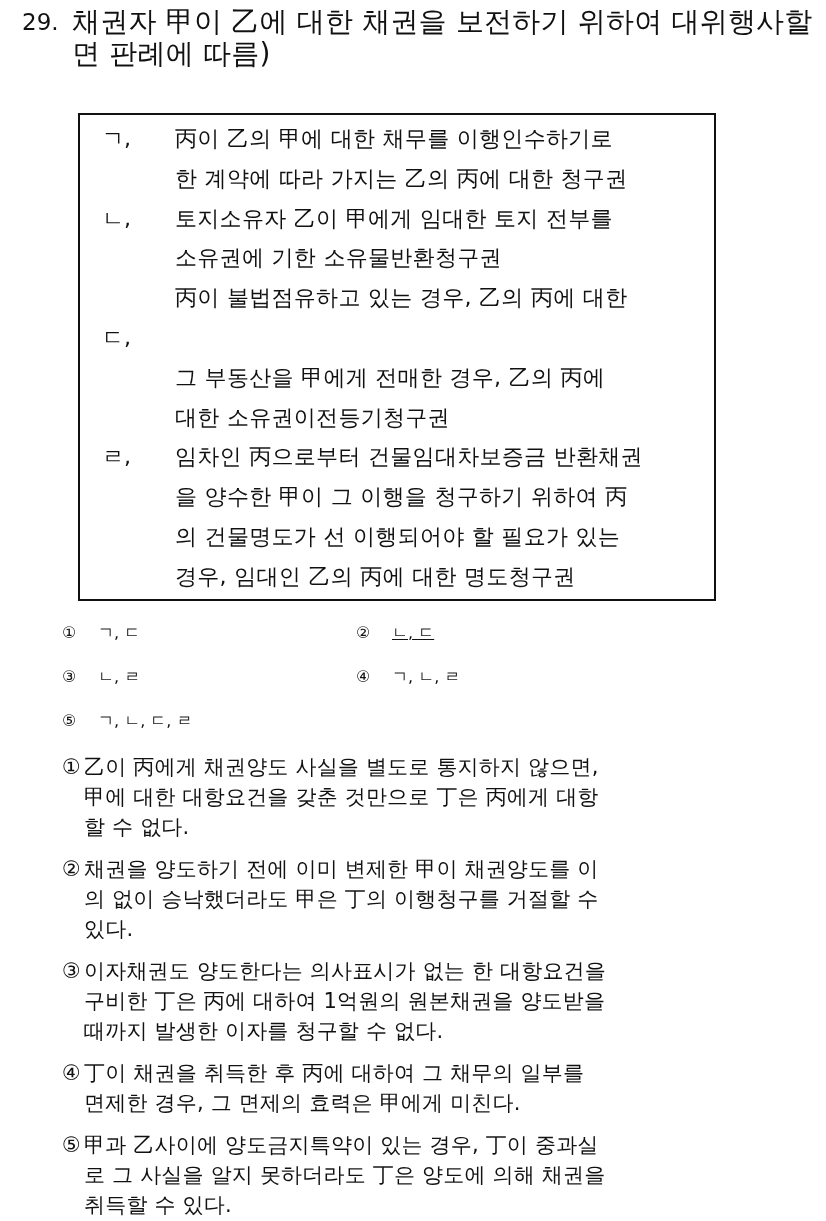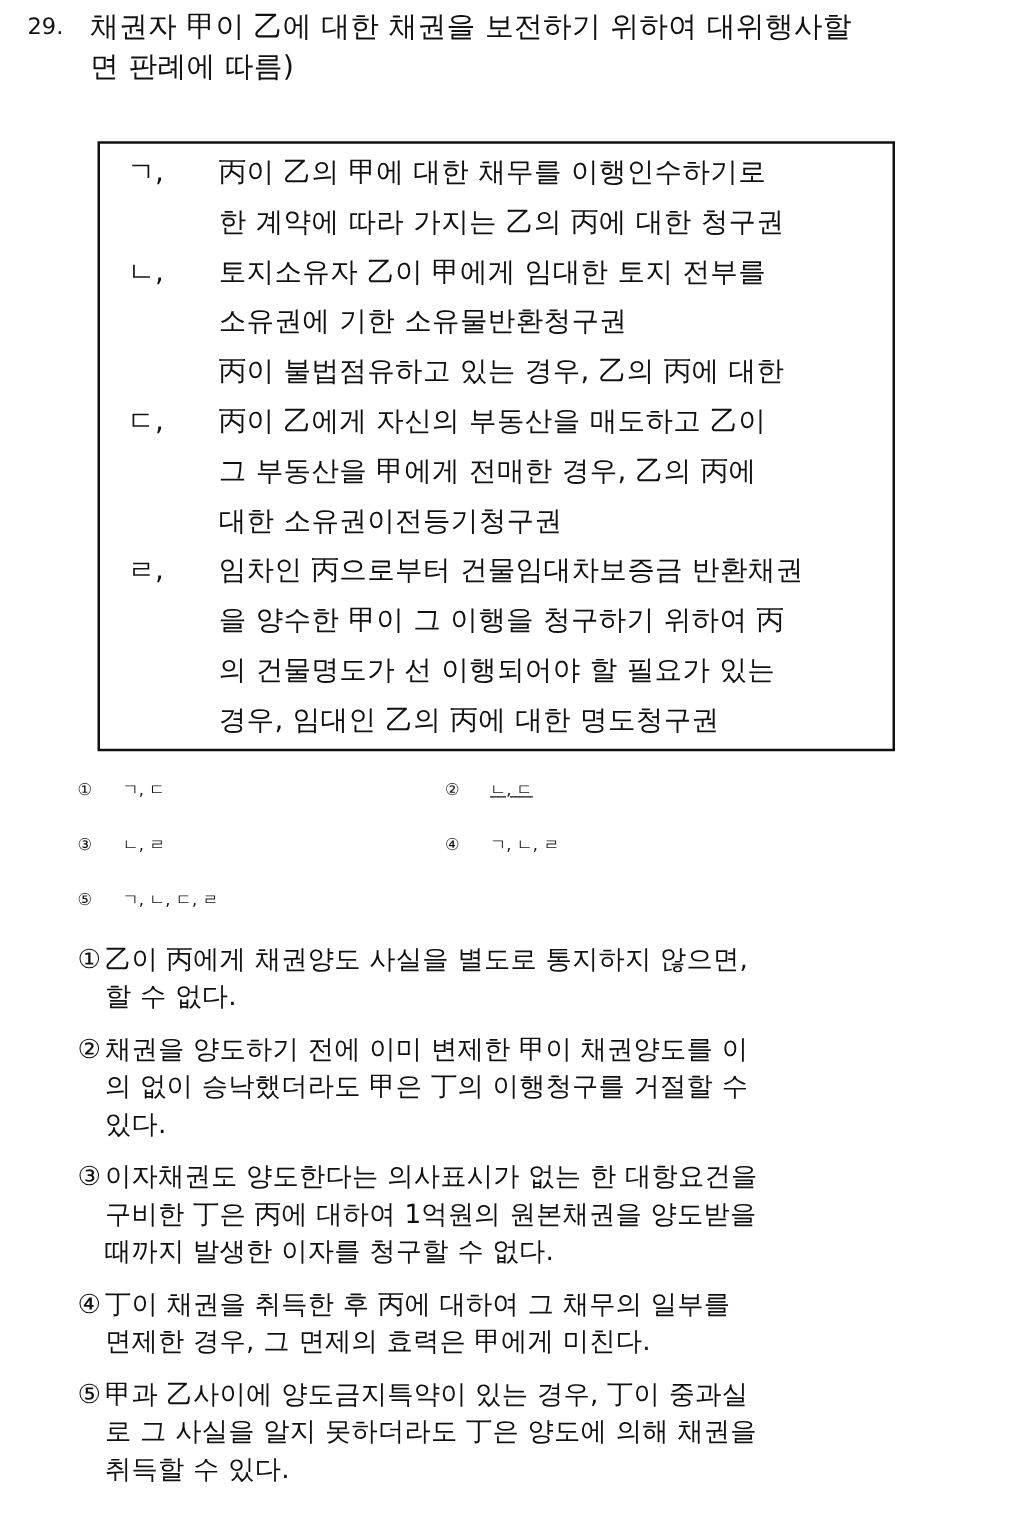--- a/index.html
+++ b/index.html
@@ -2,35 +2,35 @@
 <html><head>
 <meta charset="utf-8">
 <style>
   html, body { margin: 0; padding: 0; background: #ffffff; }
   body {
     width: 826px; height: 1221px; position: relative; overflow: hidden;
     font-family: "DejaVu Sans", "Liberation Sans", sans-serif;
     color: #111111;
   }
   .q-header { position: absolute; left: 22px; top: 6px; width: 790px; }
-  .q-number { position: absolute; left: 0; top: 0; font-size: 18px; line-height: 32px; }
-  .q-stem { position: absolute; left: 50px; top: 0; width: 730px; font-size: 23px; line-height: 32px; letter-spacing: 0.2px; }
+  .q-number { position: absolute; left: 0; top: 0; font-size: 23px; line-height: 32px; }
+  .q-stem { position: absolute; left: 50px; top: 0; width: 730px; font-size: 28px; line-height: 32px; letter-spacing: 0.2px; }
   .q-stem .ln { display: block; white-space: nowrap; }
 
   .box {
     position: absolute; left: 78px; top: 113px; width: 638px; height: 488px;
     border: 2px solid #111; box-sizing: border-box;
   }
   .box-lines { position: absolute; left: 0; top: 4px; width: 100%; }
   .bl { position: relative; height: 39.8px; line-height: 39.8px; font-size: 22px; white-space: nowrap; }
   .bl .lbl { position: absolute; left: 22px; top: 0; }
   .bl .txt { position: absolute; left: 76px; top: 0; letter-spacing: 0.3px; margin-left: 19px; }
 
   .choices { position: absolute; left: 62px; top: 618px; width: 700px; }
-  .choice { position: absolute; font-size: 13px; line-height: 30px; white-space: nowrap; }
+  .choice { position: absolute; font-size: 16px; line-height: 30px; white-space: nowrap; }
   .choice .num { display: inline-block; width: 36px; }
 
   .stmts { position: absolute; left: 62px; top: 752px; width: 720px; }
   .stmt { position: relative; margin-bottom: 12px; }
   .stmt .num { position: absolute; left: 0; top: 0; font-size: 21px; line-height: 30px; }
   .stmt .body { margin-left: 22px; font-size: 21px; line-height: 30px; }
   .stmt .body .ln { display: block; white-space: nowrap; letter-spacing: 0.2px; }
 </style>
 </head>
 <body>
@@ -57,21 +57,20 @@
       <span class="txt">토지소유자 乙이 甲에게 임대한 토지 전부를</span>
     </div>
     <div class="bl">
       <span class="txt">소유권에 기한 소유물반환청구권</span>
     </div>
     <div class="bl">
       <span class="txt">丙이 불법점유하고 있는 경우, 乙의 丙에 대한</span>
     </div>
     <div class="bl">
       <span class="lbl">ㄷ,</span>
-      <span class="txt">丙이 乙에게 자신의 부동산을 매도하고 乙이</span>
     </div>
     <div class="bl">
       <span class="txt">그 부동산을 甲에게 전매한 경우, 乙의 丙에</span>
     </div>
     <div class="bl">
       <span class="txt">대한 소유권이전등기청구권</span>
     </div>
     <div class="bl">
       <span class="lbl">ㄹ,</span>
       <span class="txt">임차인 丙으로부터 건물임대차보증금 반환채권</span>
@@ -104,20 +103,21 @@
   <div class="choice" style="left:0; top:88px;">
     <span class="num">⑤</span><span>ㄱ, ㄴ, ㄷ, ㄹ</span>
   </div>
 </div>
 
 <div class="stmts">
   <div class="stmt">
     <span class="num">①</span>
     <div class="body">
       <span class="ln">乙이 丙에게 채권양도 사실을 별도로 통지하지 않으면,</span>
+      <span class="ln">甲에 대한 대항요건을 갖춘 것만으로 丁은 丙에게 대항</span>
       <span class="ln">할 수 없다.</span>
     </div>
   </div>
   <div class="stmt">
     <span class="num">②</span>
     <div class="body">
       <span class="ln">채권을 양도하기 전에 이미 변제한 甲이 채권양도를 이</span>
       <span class="ln">의 없이 승낙했더라도 甲은 丁의 이행청구를 거절할 수</span>
       <span class="ln">있다.</span>
     </div>

